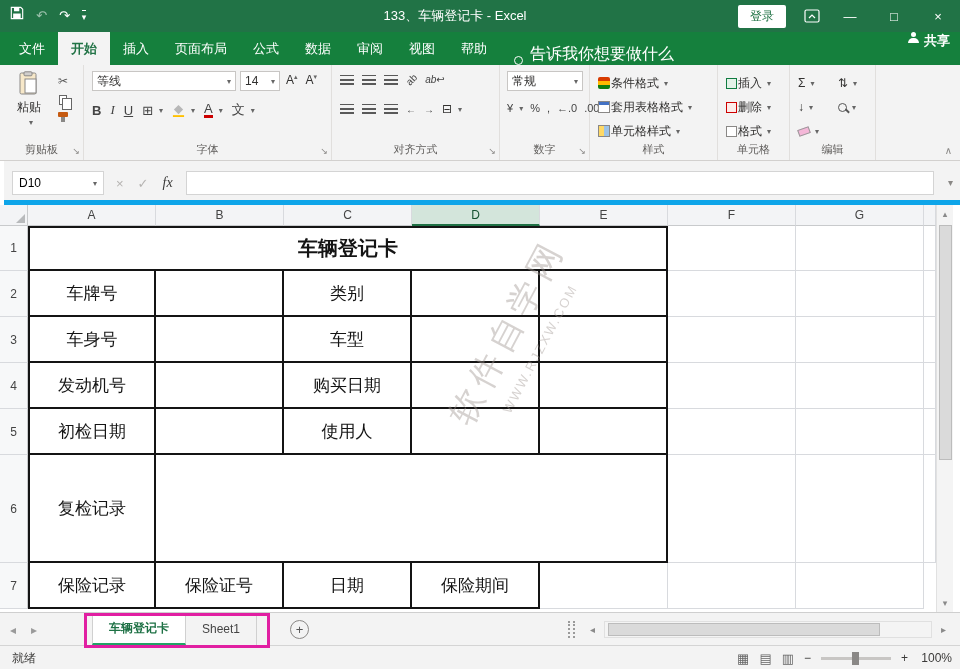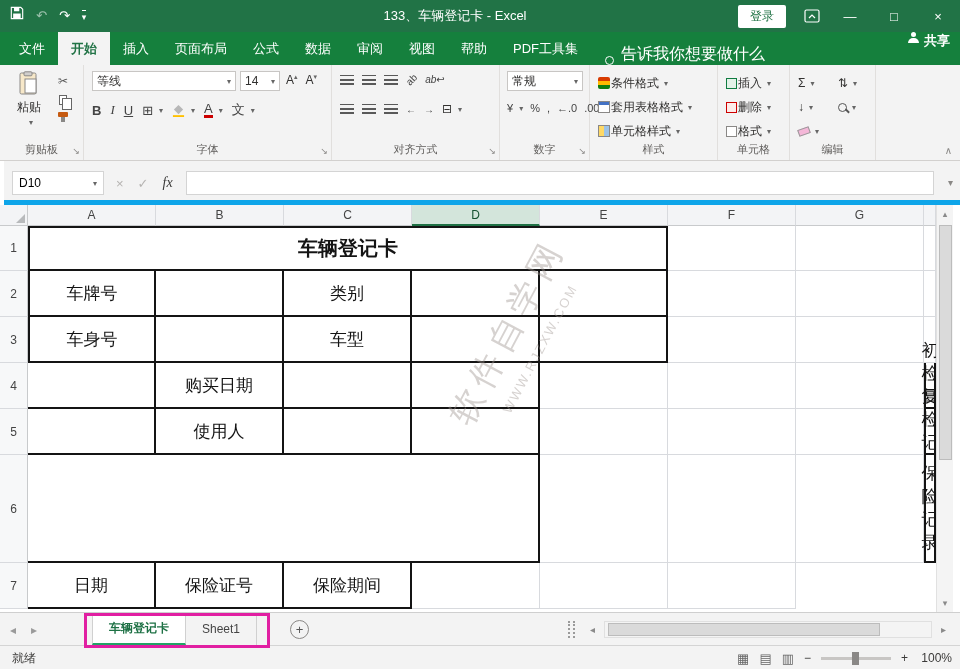--- a/index.html
+++ b/index.html
@@ -171,21 +171,20 @@
   <div class="tabrow">
     <span class="rtab">文件</span>
     <span class="rtab active">开始</span>
     <span class="rtab">插入</span>
     <span class="rtab">页面布局</span>
     <span class="rtab">公式</span>
     <span class="rtab">数据</span>
     <span class="rtab">审阅</span>
     <span class="rtab">视图</span>
     <span class="rtab">帮助</span>
-    <span class="rtab">PDF工具集</span>
     <span class="tellme">
         <span class="bulb"></span>
         <span>告诉我你想要做什么</span>
       </span>
   </div>
   <div class="share">
       <span class="person"></span>
       <span>共享</span>
     </div>
 
@@ -410,20 +409,21 @@
 
       <div class="tcell bl">车身号</div>
       <div class="tcell"></div>
       <div class="tcell">车型</div>
       <div class="tcell"></div>
       <div class="tcell"></div>
       <div class="gcell"></div>
       <div class="gcell"></div>
       <div class="gcell"></div>
 
+      <div class="tcell bl">发动机号</div>
       <div class="tcell"></div>
       <div class="tcell">购买日期</div>
       <div class="tcell"></div>
       <div class="tcell"></div>
       <div class="gcell"></div>
       <div class="gcell"></div>
       <div class="gcell"></div>
 
       <div class="tcell bl">初检日期</div>
       <div class="tcell"></div>
@@ -434,22 +434,22 @@
       <div class="gcell"></div>
       <div class="gcell"></div>
 
       <div class="tcell bl">复检记录</div>
       <div class="tcell sp4"></div>
       <div class="gcell"></div>
       <div class="gcell"></div>
       <div class="gcell"></div>
 
       <div class="tcell bl">保险记录</div>
+      <div class="tcell">保险证号</div>
       <div class="tcell">日期</div>
-      <div class="tcell">保险证号</div>
       <div class="tcell">保险期间</div>
       <div class="gcell"></div>
       <div class="gcell"></div>
       <div class="gcell"></div>
 
       <div class="sp8"></div>
     </div>
 
     <div class="wm">
       <div class="wm1">软件自学网</div>

